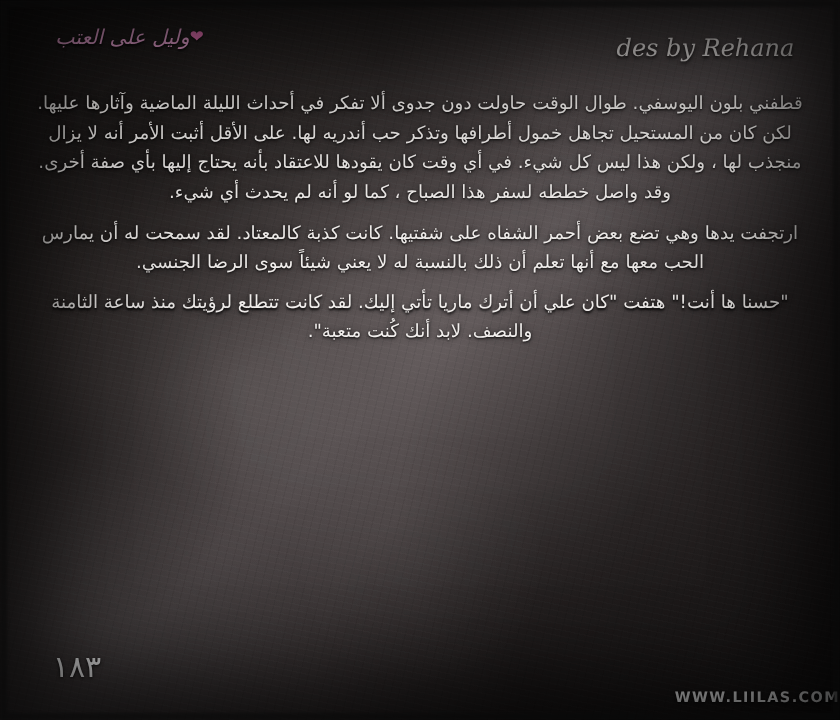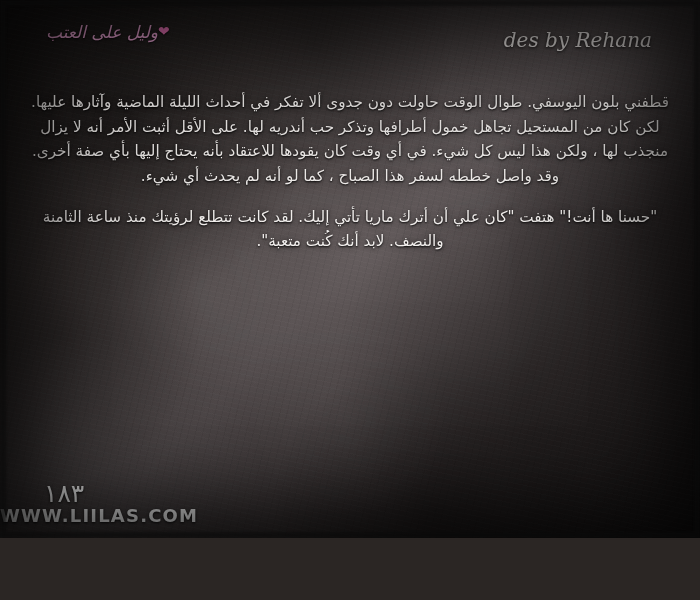--- a/index.html
+++ b/index.html
@@ -10,21 +10,21 @@
     width: 700px;
     height: 600px;
     background: #2b2624;
     font-family: "DejaVu Sans", sans-serif;
     overflow: hidden;
   }
 
   #page {
     position: relative;
     width: 700px;
-    height: 538px;
+    height: 600px;
     box-sizing: border-box;
     background:
       radial-gradient(ellipse 520px 360px at 52% 46%, rgba(150,140,140,0.30) 0%, rgba(120,112,112,0.18) 38%, rgba(60,55,55,0.05) 62%, rgba(20,18,18,0.35) 100%),
       radial-gradient(ellipse 260px 200px at 12% 88%, rgba(255,255,255,0.05) 0%, rgba(0,0,0,0.0) 70%),
       radial-gradient(ellipse 300px 220px at 88% 12%, rgba(255,255,255,0.045) 0%, rgba(0,0,0,0.0) 70%),
       linear-gradient(135deg, #1d1a19 0%, #3a3433 25%, #50494a 50%, #352f2f 76%, #161414 100%);
     overflow: hidden;
   }
 
   
@@ -96,21 +96,21 @@
   .heart-icon {
     display: inline-block;
     color: #ef77bb;
     font-size: 14px;
     margin-right: 6px;
     vertical-align: 2px;
   }
   .credit {
     position: absolute;
     top: 28px;
-    right: 48px;
+    right: 38px;
     color: #e8e4e2;
     font-family: "DejaVu Serif", serif;
     font-style: italic;
     font-size: 20px;
     text-shadow: 0 1px 3px rgba(0,0,0,0.85);
     white-space: nowrap;
   }
 
   
   .story {
@@ -120,21 +120,21 @@
     right: 26px;
     direction: rtl;
     text-align: center;
     color: #f2efed;
     font-family: "DejaVu Sans", sans-serif;
     font-size: 15.2px;
     line-height: 1.62;
     text-shadow: 0 1px 2px rgba(0,0,0,0.9), 0 0 6px rgba(0,0,0,0.5);
   }
   .story p {
-    margin: 16px 0 9px 0;
+    margin: 0 0 9px 0;
   }
   .story p:last-child {
     margin-bottom: 0;
   }
 
   
   .page-number {
     position: absolute;
     left: 44px;
     bottom: 30px;
@@ -142,25 +142,25 @@
     font-family: "DejaVu Sans", sans-serif;
     font-size: 25px;
     direction: rtl;
     text-shadow: 0 1px 3px rgba(0,0,0,0.9);
   }
   .site-url {
     position: absolute;
     left: 0;
     right: 0;
     bottom: 12px;
-    text-align: left;
+    text-align: right;
     color: #ffffff;
     font-family: "DejaVu Sans", sans-serif;
     font-weight: bold;
-    font-size: 18px;
+    font-size: 12px;
     letter-spacing: 1.2px;
     text-shadow: 0 1px 3px rgba(0,0,0,0.9);
   }
 </style>
 </head>
 <body>
 
 <div id="page">
 
   <div class="tex a"></div>
@@ -169,20 +169,21 @@
 
   <div class="header">
     <div class="brand">
       <span class="heart-icon">❤</span><span>وليل على العتب</span>
     </div>
     <div class="credit">des by Rehana</div>
   </div>
 
   <div class="story">
     <p>قطفني بلون اليوسفي. طوال الوقت حاولت دون جدوى ألا تفكر في أحداث الليلة الماضية وآثارها عليها. لكن كان من المستحيل تجاهل خمول أطرافها وتذكر حب أندريه لها. على الأقل أثبت الأمر أنه لا يزال منجذب لها ، ولكن هذا ليس كل شيء. في أي وقت كان يقودها للاعتقاد بأنه يحتاج إليها بأي صفة أخرى. وقد واصل خططه لسفر هذا الصباح ، كما لو أنه لم يحدث أي شيء.</p>
+    <p>ارتجفت يدها وهي تضع بعض أحمر الشفاه على شفتيها. كانت كذبة كالمعتاد. لقد سمحت له أن يمارس الحب معها مع أنها تعلم أن ذلك بالنسبة له لا يعني شيئاً سوى الرضا الجنسي.</p>
     <p>"حسنا ها أنت!" هتفت "كان علي أن أترك ماريا تأتي إليك. لقد كانت تتطلع لرؤيتك منذ ساعة الثامنة والنصف. لابد أنك كُنت متعبة".</p>
   </div>
 
   <div class="page-number">١٨٣</div>
   <div class="site-url">WWW.LIILAS.COM</div>
 
   <div class="vignette"></div>
   <div class="frame-edge"></div>
 </div>
 

